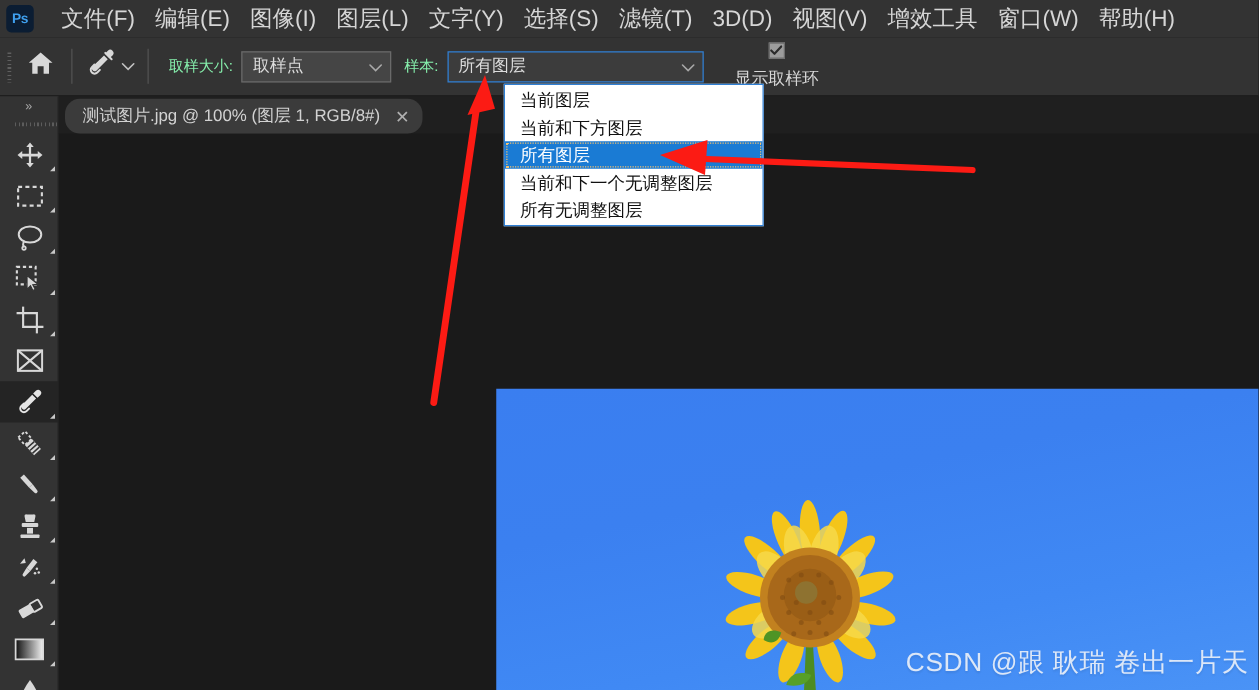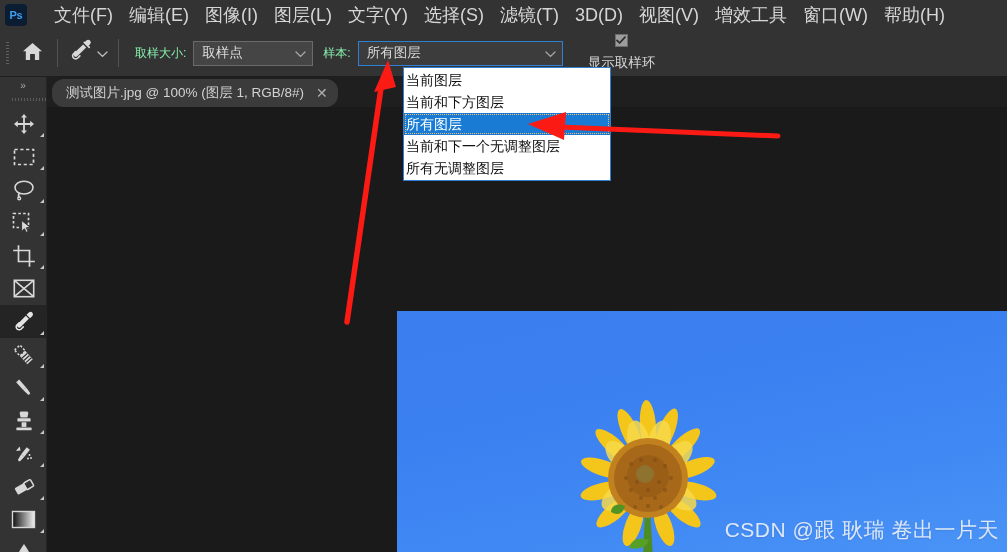--- a/index.html
+++ b/index.html
@@ -11,21 +11,21 @@
   }
   #app { position: relative; width: 1007px; height: 552px; }
 
   
   .menubar {
     position: absolute; left: 0; top: 0; width: 1007px; height: 30px;
     background: #333333;
     display: flex; align-items: center;
   }
   .ps-logo {
-    width: 22px; height: 22px; margin-left: 5px; margin-right: 19px;
+    width: 22px; height: 22px; margin-left: 5px; margin-right: 14px;
     background: #0b1d33; border-radius: 4px;
     color: #3fa0ef; font-size: 11px; font-weight: bold;
     display: flex; align-items: center; justify-content: center;
     letter-spacing: -0.3px;
   }
   .menu-item {
     color: #d6d6d6; font-size: 18px; padding: 0 8px;
     white-space: nowrap; line-height: 30px; cursor: default;
   }
 
@@ -79,21 +79,21 @@
   .check-label { color: #d6d6d6; font-size: 13.5px; white-space: nowrap; }
 
   
   .dropdown {
     position: absolute; left: 403px; top: 67px; width: 208px;
     background: #ffffff; border: 1px solid #2f7fd4;
     z-index: 40; padding: 1px 0;
   }
   .dd-item {
     height: 22px; line-height: 22px;
-    font-size: 14px; color: #111; padding-left: 2px;
+    font-size: 14px; color: #111; padding-left: 12px;
     white-space: nowrap; cursor: pointer;
   }
   .dd-item.selected {
     background: #1a7bd4; color: #ffffff;
     outline: 1px dotted #f0c070; outline-offset: -2px;
   }
 
   
   .toolbar {
     position: absolute; left: 0; top: 77px; width: 47px; height: 475px;

